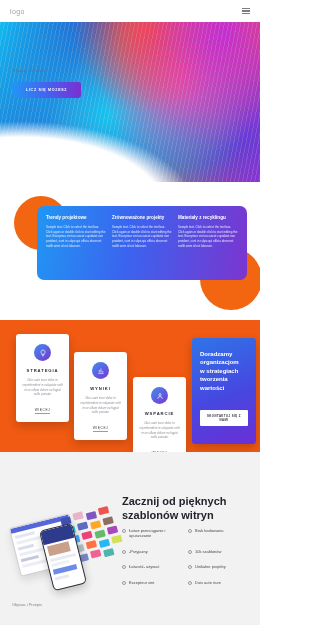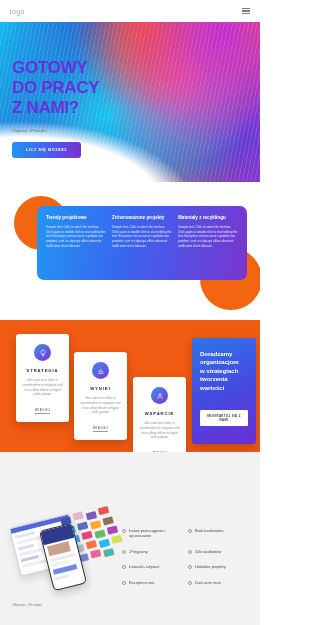--- a/index.html
+++ b/index.html
@@ -135,23 +135,20 @@
     <div class="burger">
       <i></i>
       <i></i>
       <i></i>
     </div>
   </div>
 
   <div class="hero">
     <div class="wave"></div>
     <div class="hero-copy">
-      <div class="hero-title">GOTOWY
-DO PRACY
-Z NAMI?</div>
       <div class="hero-sub">Objawa i Przepis</div>
       <button class="hero-btn">LICZ SIĘ MOŻESZ</button>
     </div>
   </div>
 
   <div class="trio-wrap">
     <div class="blob blob-a"></div>
     <div class="blob blob-b"></div>
     <div class="trio">
       <div class="trio-col">
@@ -253,20 +250,22 @@
         <div class="th" style="left:8px;  top:32px; background:#b0bec5"></div>
         <div class="th" style="left:21px; top:31px; background:#ff7043"></div>
         <div class="th" style="left:34px; top:33px; background:#29b6f6"></div>
         <div class="th" style="left:47px; top:32px; background:#d4e157"></div>
         <div class="th" style="left:10px; top:42px; background:#7986cb"></div>
         <div class="th" style="left:23px; top:41px; background:#f06292"></div>
         <div class="th" style="left:36px; top:43px; background:#4db6ac"></div>
       </div>
     </div>
 
+    <div class="tpl-h">Zacznij od pięknych
+szablonów witryn</div>
 
     <div class="feat">
       <div class="feat-i">
         <span class="feat-dot"></span>
         <span class="feat-l">Łatwe przeciąganie i upuszczanie</span>
       </div>
       <div class="feat-i">
         <span class="feat-dot"></span>
         <span class="feat-l">Brak kodowania</span>
       </div>

